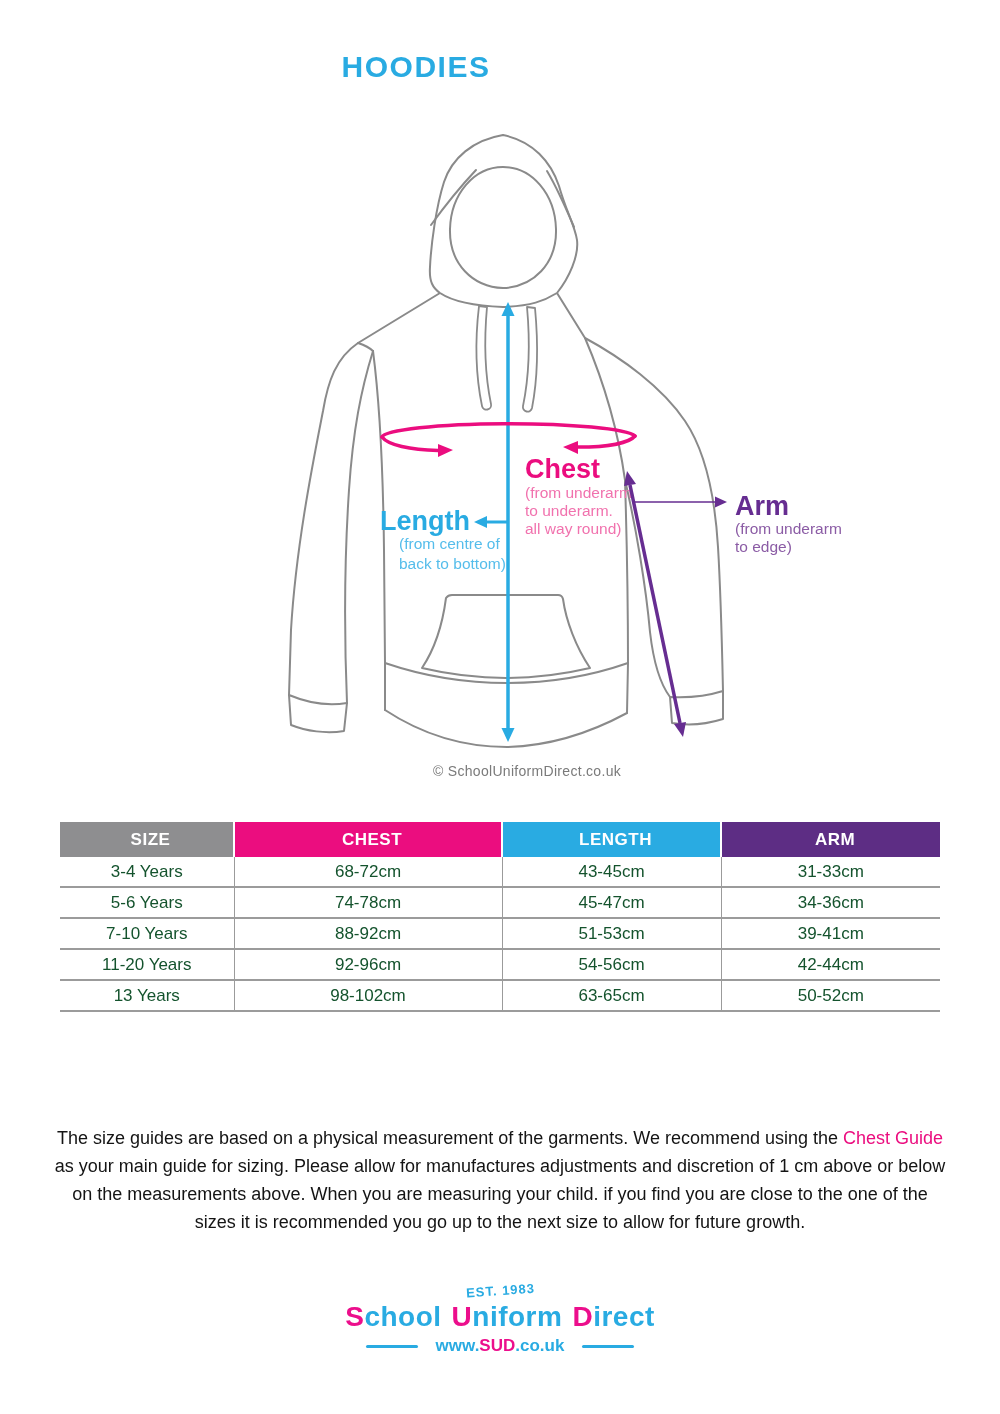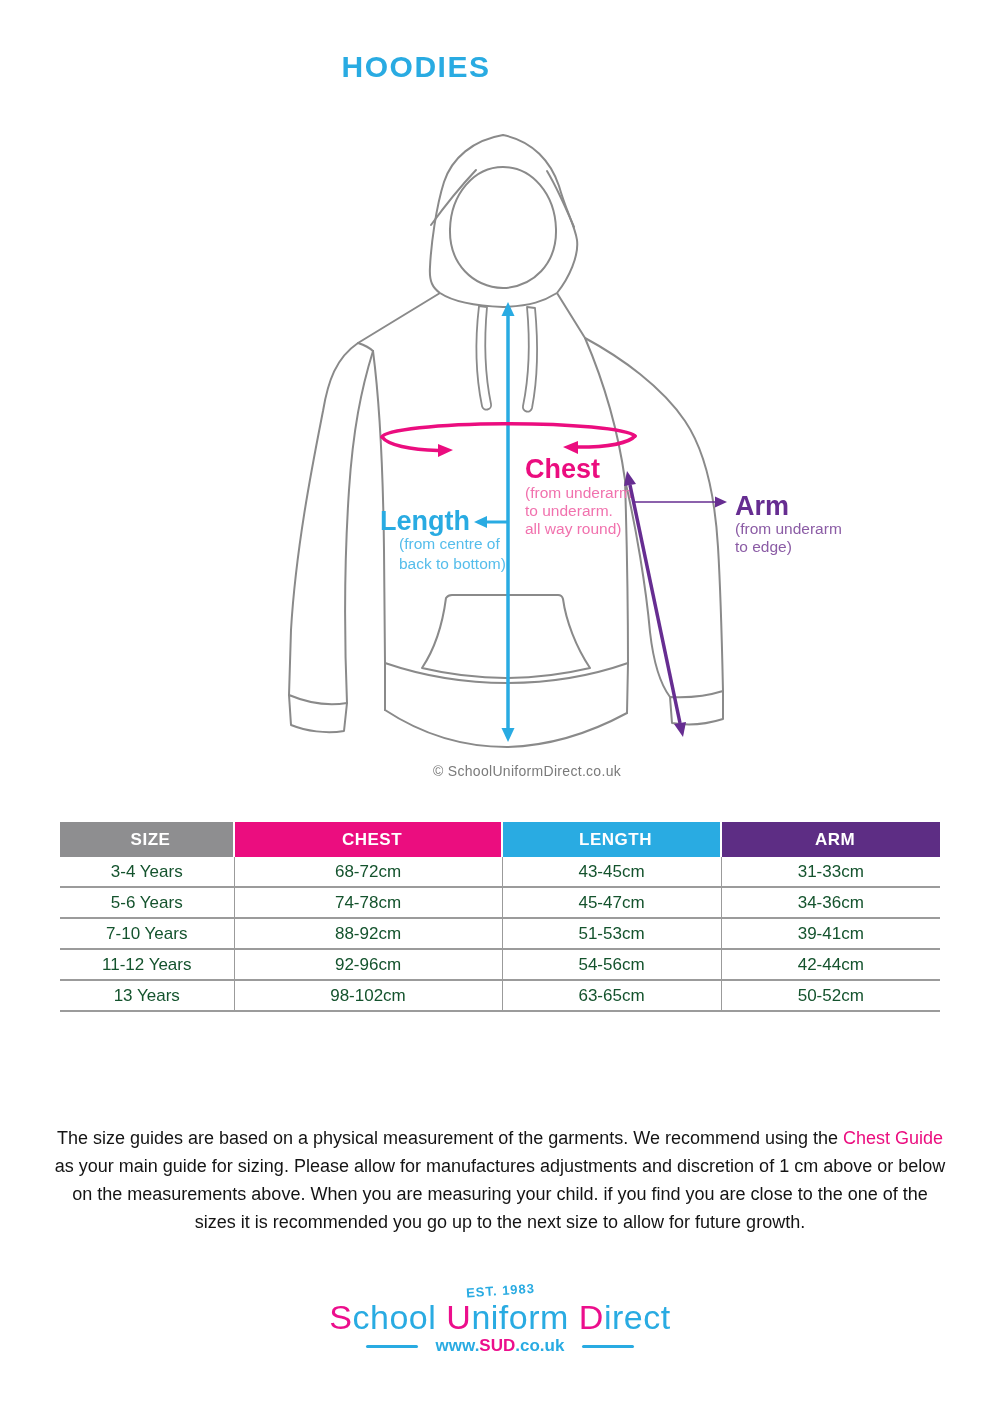--- a/index.html
+++ b/index.html
@@ -37,21 +37,21 @@
     position:absolute;left:50px;top:1106px;width:900px;
     font-size:18px;line-height:28px;text-align:center;color:#141414;
   }
   .note .highlight{color:#EB0D7F;}
   
   .logo{position:absolute;left:0;top:1281px;width:1000px;text-align:center;}
   .logo-est{
     font-size:13px;font-weight:bold;color:#29ABE2;letter-spacing:1px;
     display:inline-block;transform:rotate(-4deg);margin-bottom:1px;
   }
-  .logo-name{font-size:34px;font-weight:normal;line-height:36px;letter-spacing:0.5px;color:#29ABE2;}
+  .logo-name{font-size:28px;font-weight:bold;line-height:36px;letter-spacing:0.5px;color:#29ABE2;}
   .logo-name .initial{color:#EC0E8C;}
   .logo-name .word{margin:0 5px;}
   .logo-url{
     margin-top:1px;display:flex;align-items:center;justify-content:center;gap:18px;
     font-size:17px;font-weight:bold;color:#29ABE2;
   }
   .logo-dash{width:52px;height:3px;background:#29ABE2;border-radius:2px;}
   .logo-url .brand{color:#EC0E8C;}
 </style>
 </head>
@@ -156,21 +156,21 @@
         <td>45-47cm</td>
         <td>34-36cm</td>
       </tr>
       <tr>
         <td>7-10 Years</td>
         <td>88-92cm</td>
         <td>51-53cm</td>
         <td>39-41cm</td>
       </tr>
       <tr>
-        <td>11-12 Years</td>
+        <td>11-20 Years</td>
         <td>92-96cm</td>
         <td>54-56cm</td>
         <td>42-44cm</td>
       </tr>
       <tr>
         <td>13 Years</td>
         <td>98-102cm</td>
         <td>63-65cm</td>
         <td>50-52cm</td>
       </tr>

